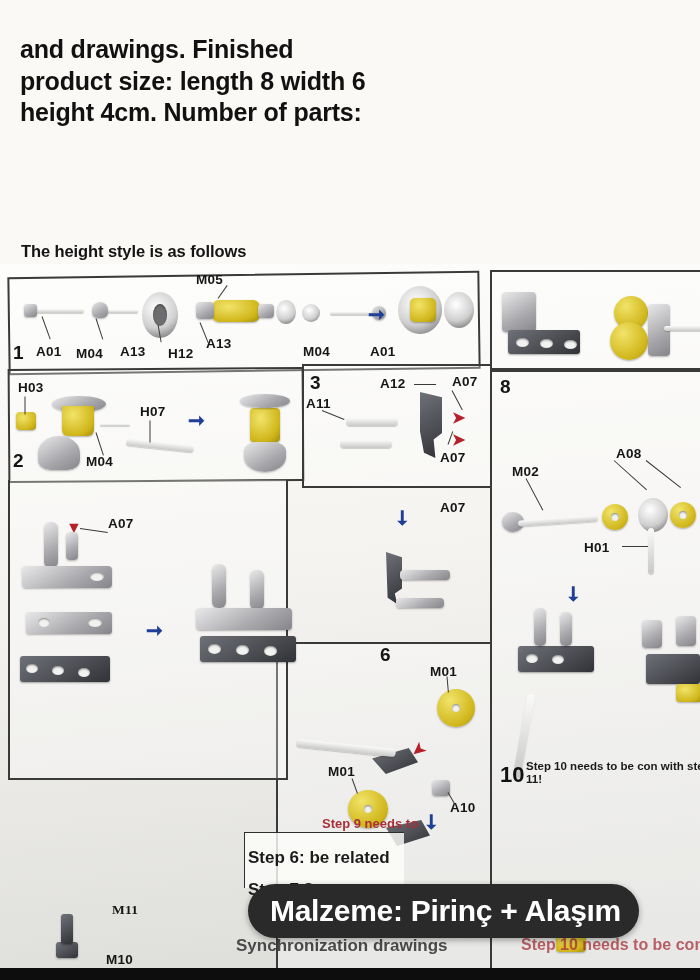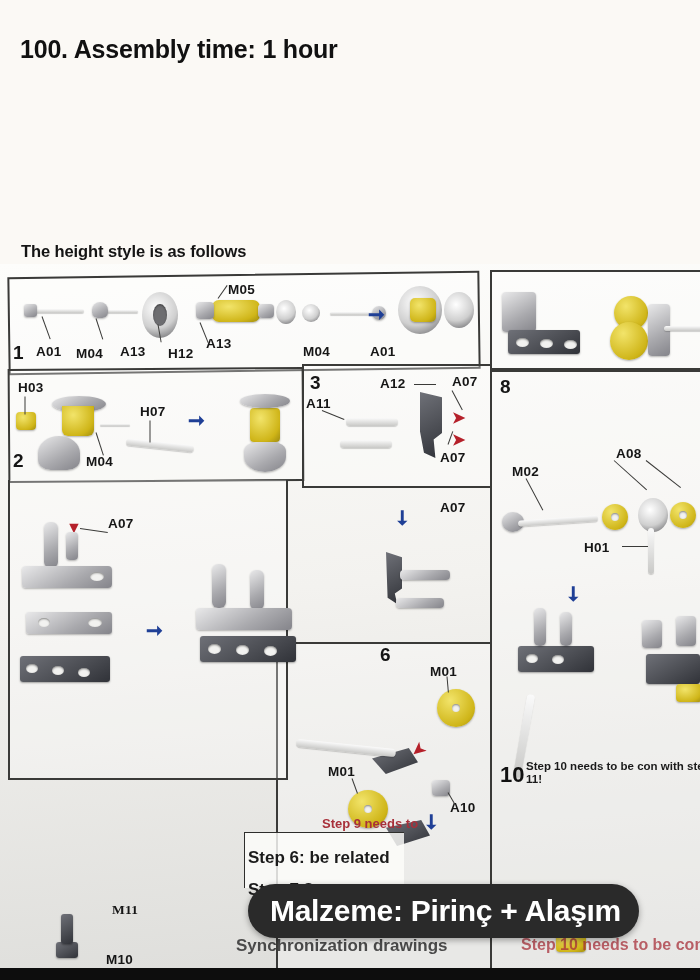--- a/index.html
+++ b/index.html
@@ -69,21 +69,23 @@
     color:#fff;font-size:30px;font-weight:bold;letter-spacing:-0.3px;
     white-space:nowrap;overflow:hidden;max-width:452px;
     box-shadow:0 2px 6px rgba(0,0,0,.35);
   }
   #bottombar{position:absolute;left:0;top:968px;width:700px;height:12px;background:#0d0d0d;}
 </style>
 </head>
 <body>
 
 <div id="header">
-  <div class="hl">100. Assembly time: 1 hour</div>
+  <div class="hl">and drawings. Finished</div>
+  <div class="hl">product size: length 8 width 6</div>
+  <div class="hl">height 4cm. Number of parts:</div>
 </div>
 <div id="subtitle">The height style is as follows</div>
 
 <div id="sheet">
 
   <div class="panel" style="left:8px;top:10px;width:472px;height:98px;transform:rotate(-0.8deg);"></div>
   <div class="panel" style="left:8px;top:104px;width:296px;height:114px;transform:rotate(-0.4deg);"></div>
   <div class="panel" style="left:302px;top:100px;width:190px;height:124px;"></div>
   <div class="panel" style="left:276px;top:378px;width:216px;height:338px;"></div>
   <div class="panel" style="left:490px;top:6px;width:218px;height:100px;"></div>
@@ -108,21 +110,21 @@
   <div class="blue-arrow" style="left:368px;top:40px;">➞</div>
   <div class="ring" style="left:398px;top:22px;width:44px;height:48px;"></div>
   <div class="brass" style="left:410px;top:34px;width:26px;height:24px;border-radius:5px;"></div>
   <div class="ring" style="left:444px;top:28px;width:30px;height:36px;"></div>
 
   <div class="lbl" style="left:36px;top:80px;">A01</div>
   <div class="lbl" style="left:76px;top:82px;">M04</div>
   <div class="lbl" style="left:120px;top:80px;">A13</div>
   <div class="lbl" style="left:168px;top:82px;text-align:right;">H12</div>
   <div class="lbl" style="left:206px;top:72px;">A13</div>
-  <div class="lbl" style="left:196px;top:18px;margin-left:32px;">M05</div>
+  <div class="lbl" style="left:196px;top:8px;">M05</div>
   <div class="lbl" style="left:303px;top:80px;">M04</div>
   <div class="lbl" style="left:370px;top:80px;">A01</div>
 
   <div class="lead" style="left:218px;top:34px;width:16px;transform:rotate(-55deg);"></div>
   <div class="lead" style="left:42px;top:52px;width:24px;transform:rotate(70deg);"></div>
   <div class="lead" style="left:96px;top:54px;width:22px;transform:rotate(72deg);"></div>
   <div class="lead" style="left:158px;top:60px;width:18px;transform:rotate(80deg);"></div>
   <div class="lead" style="left:200px;top:58px;width:22px;transform:rotate(68deg);"></div>
 
   <div class="pnum" style="left:13px;top:186px;">2</div>

